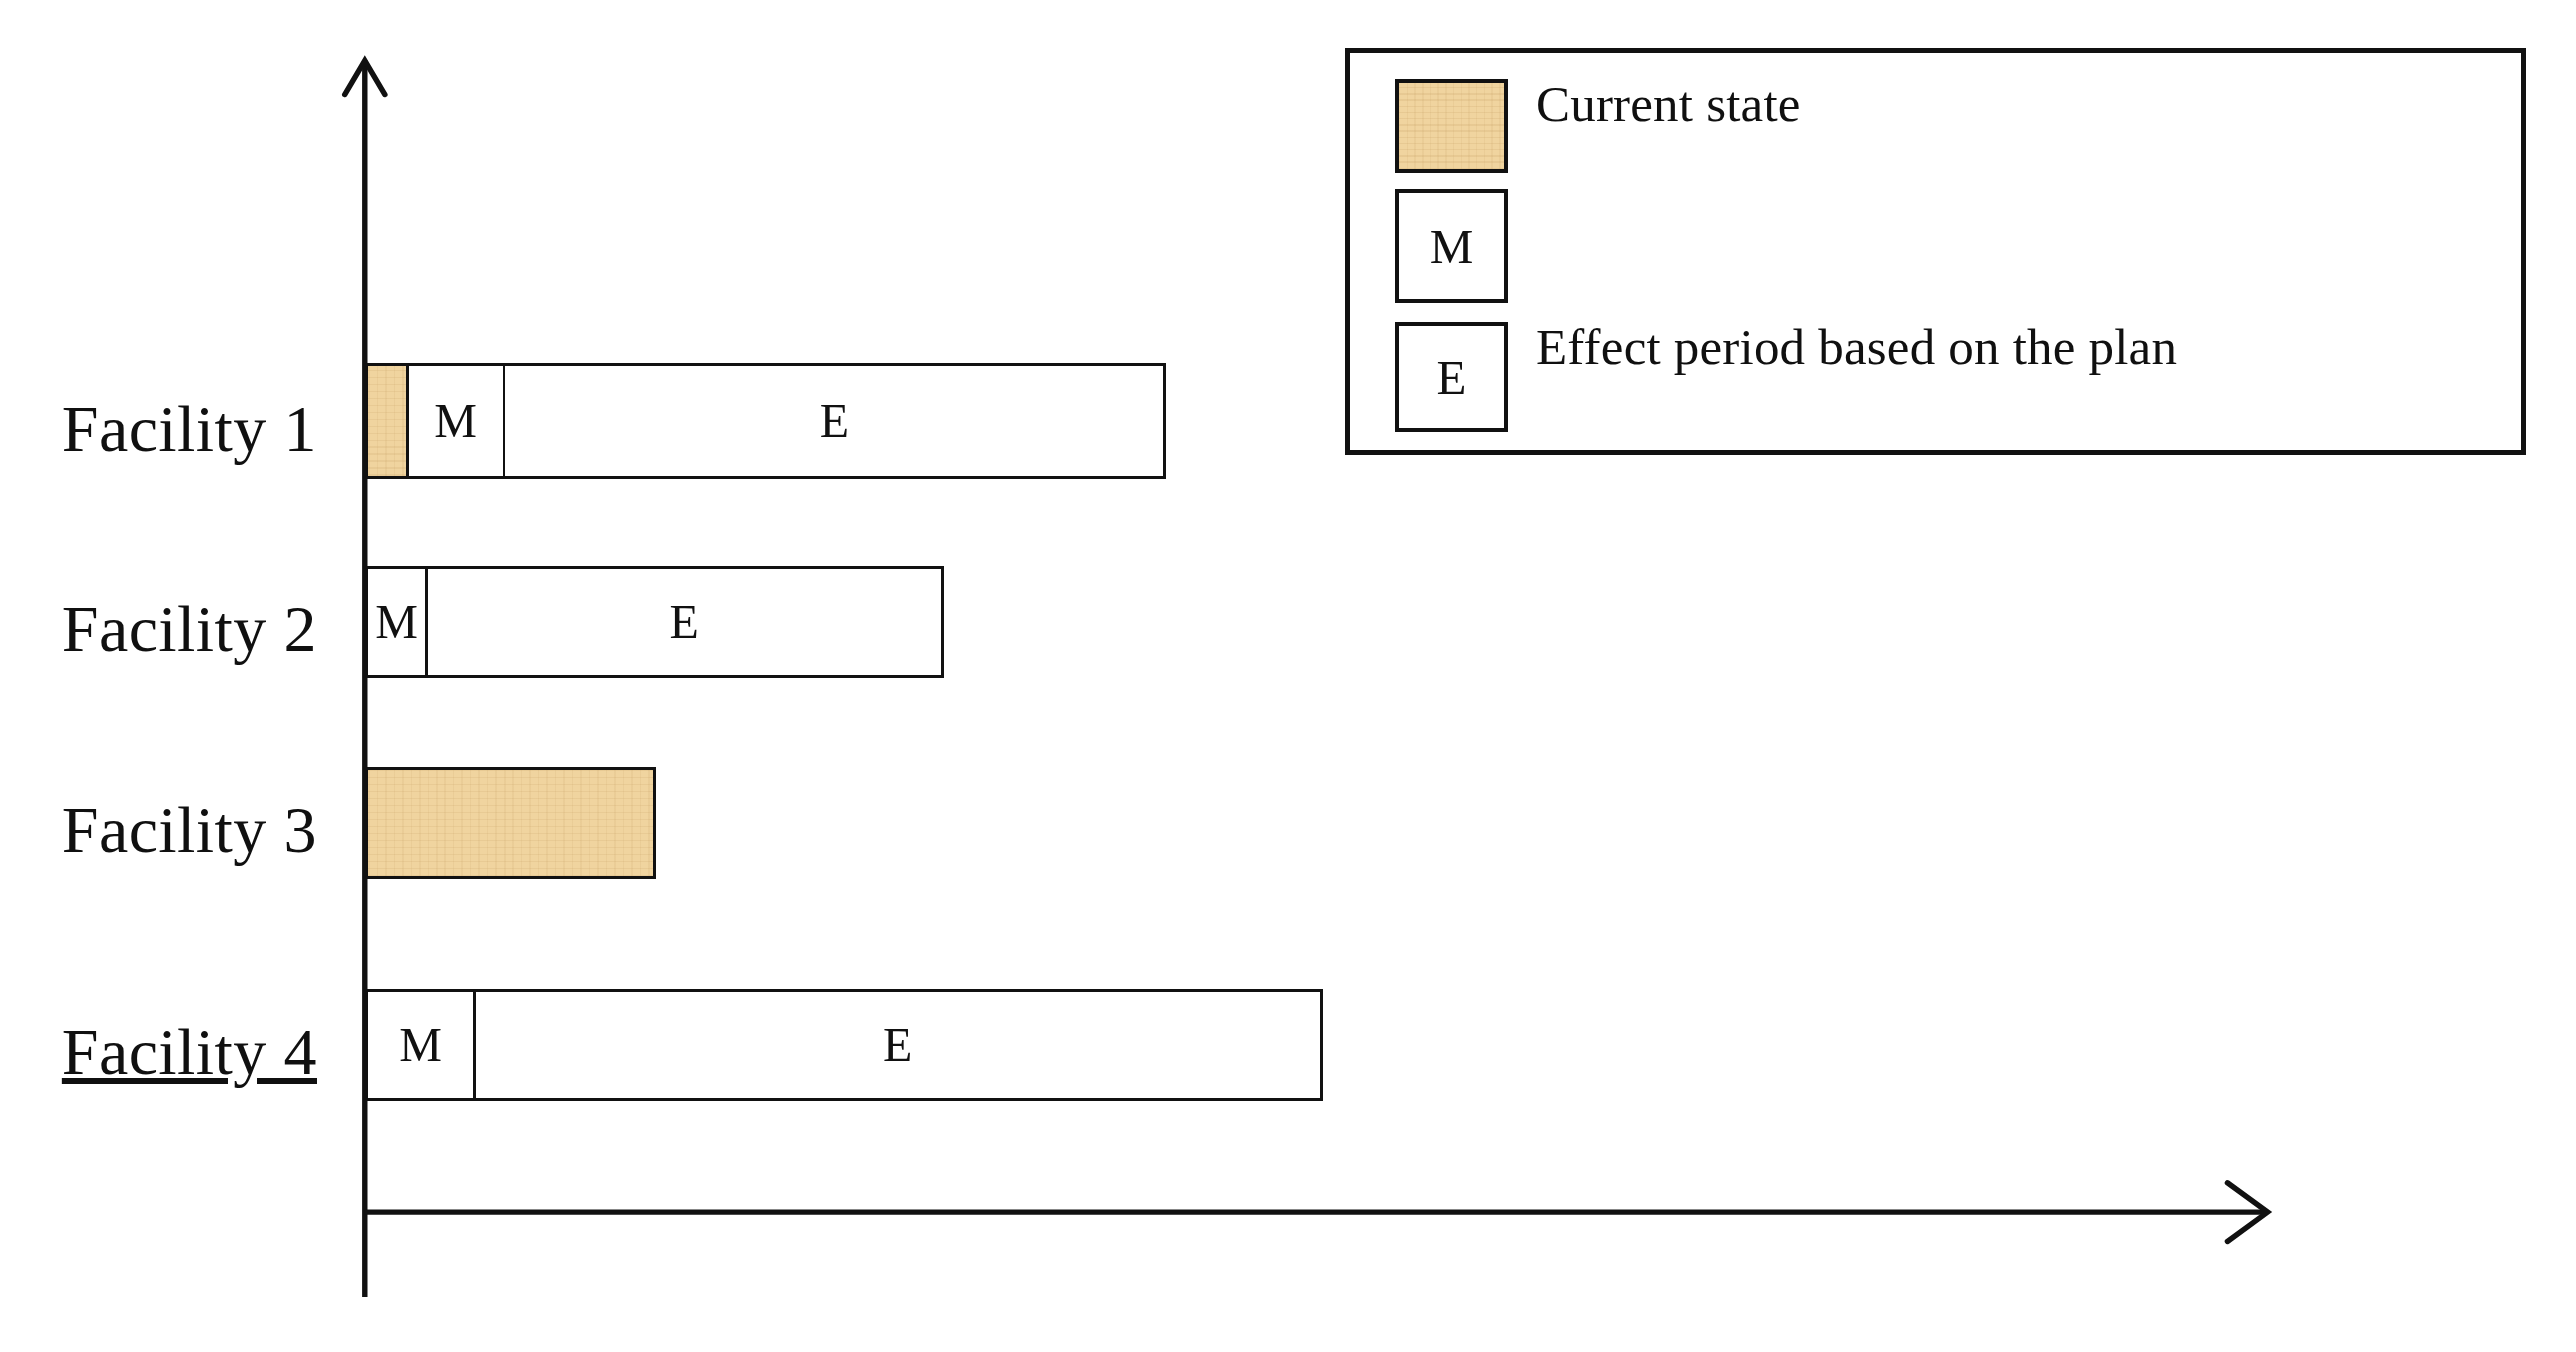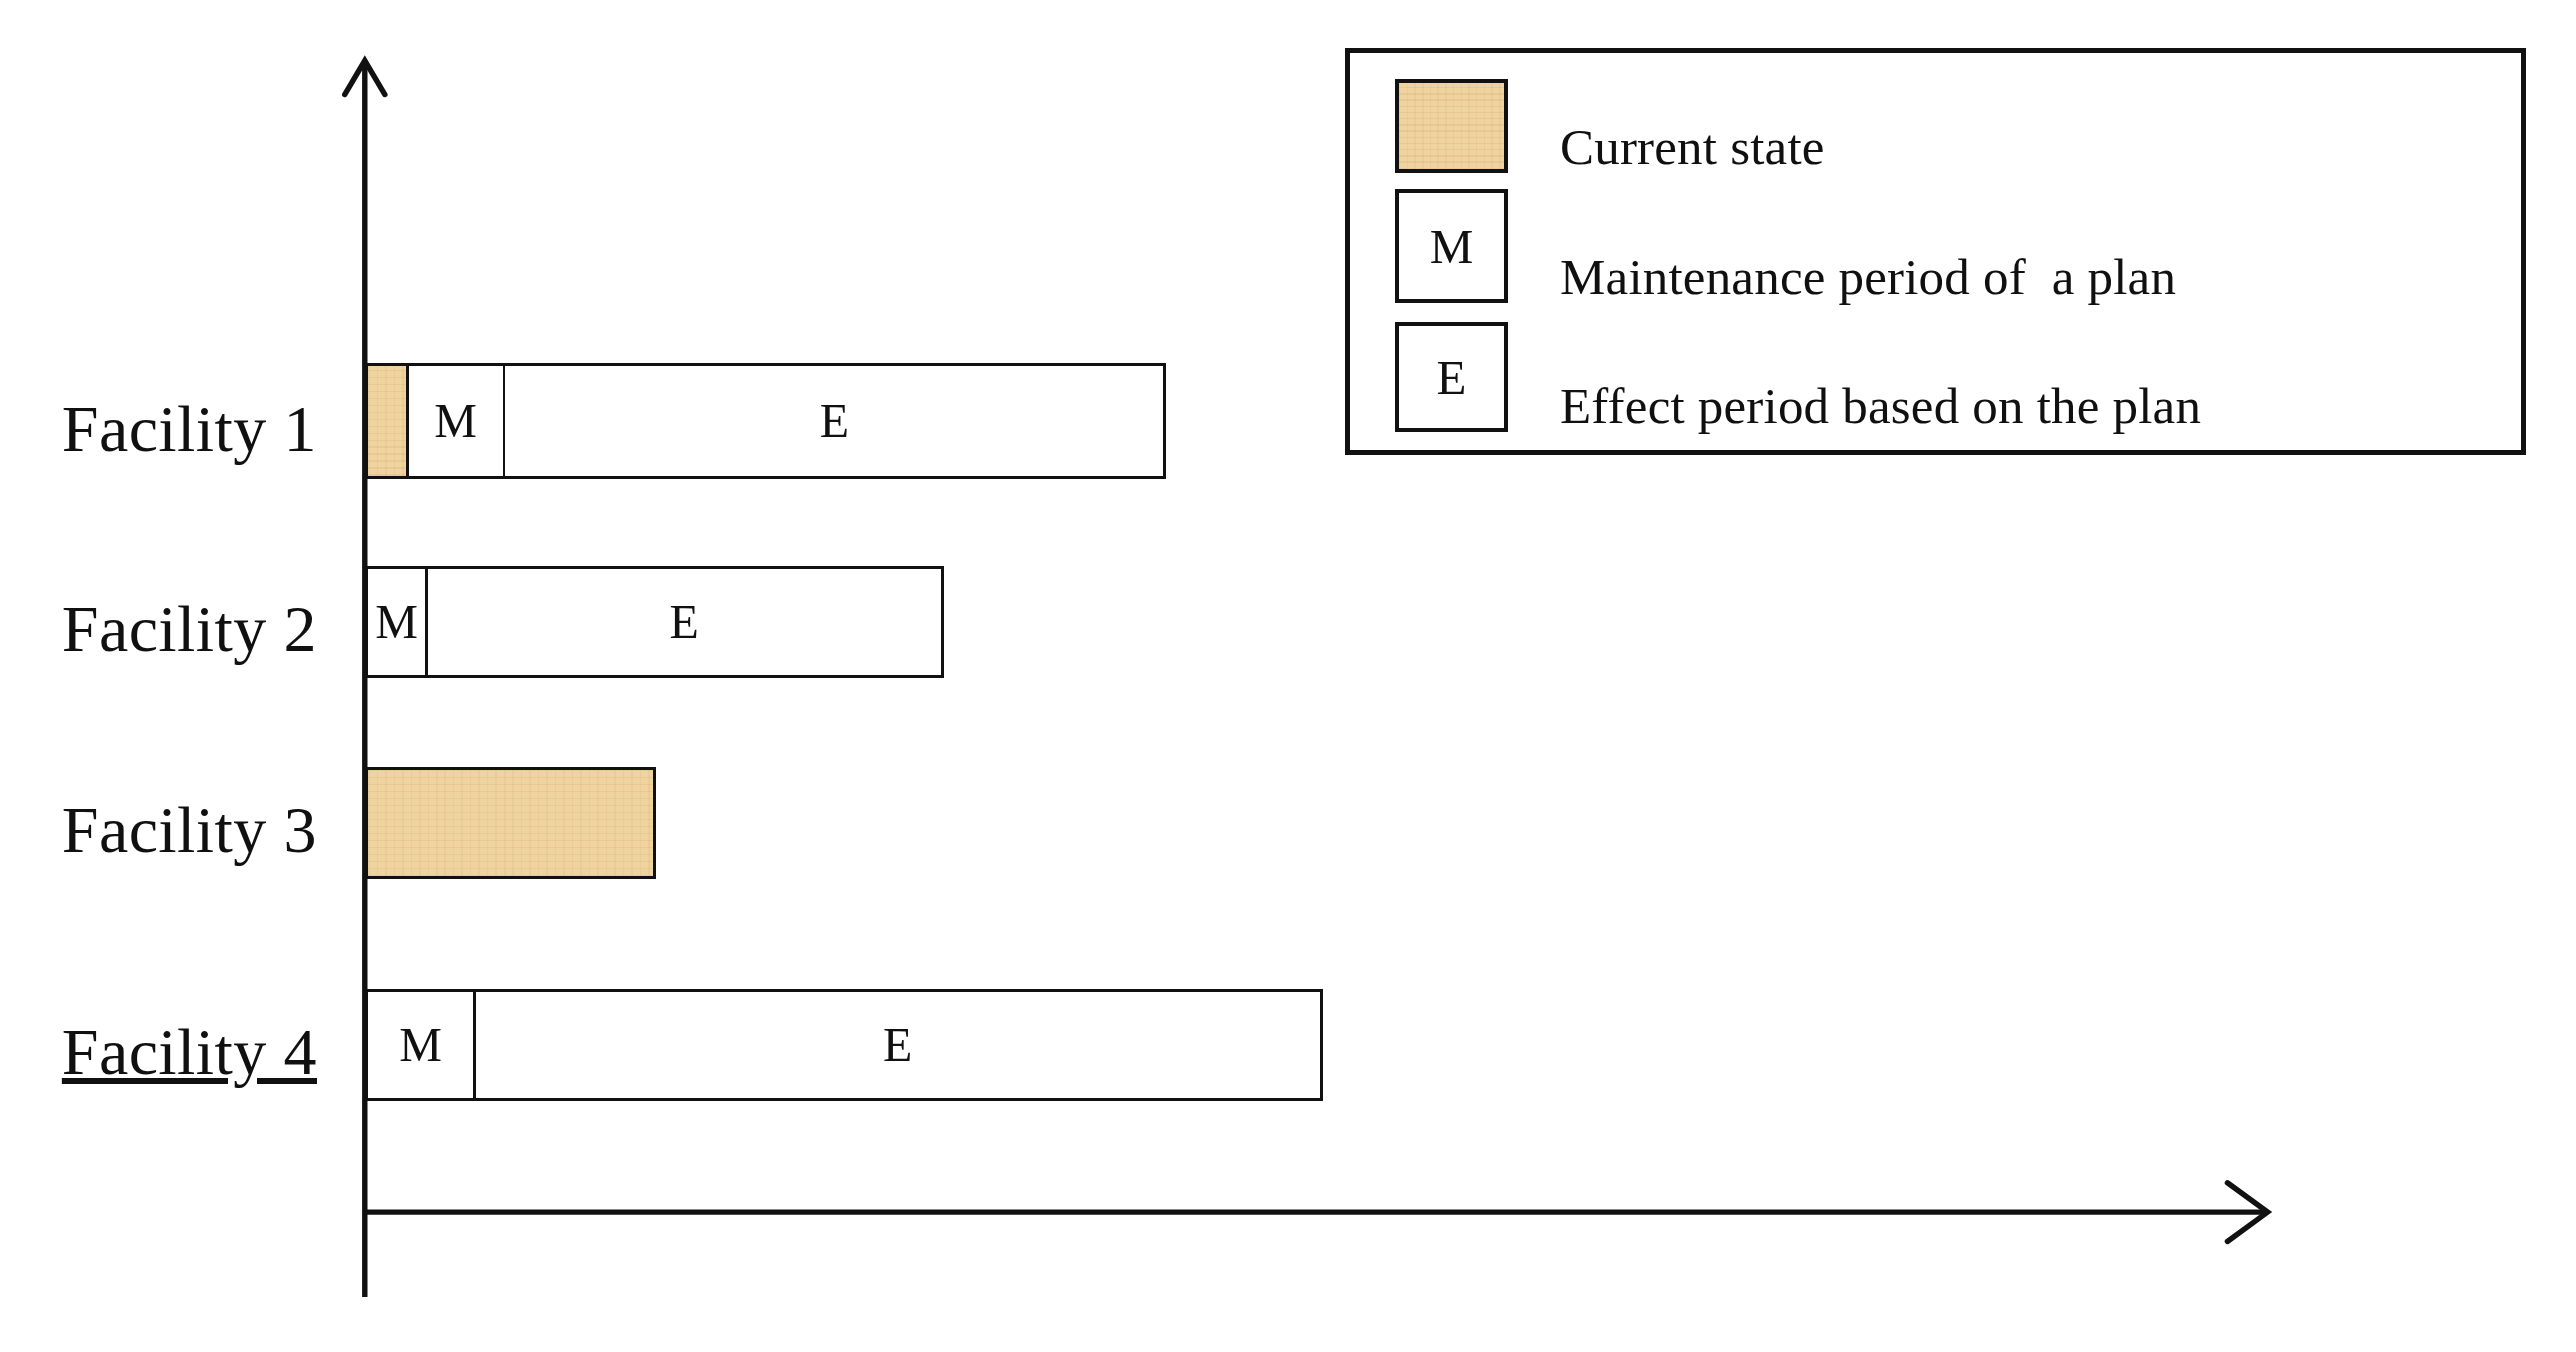--- a/index.html
+++ b/index.html
@@ -82,22 +82,21 @@
   #legend {
     position: absolute;
     box-sizing: border-box;
     border: 5.4px solid #111111;
     background: #ffffff;
   }
   .legend-row {
     position: absolute;
     display: flex;
     flex-direction: row;
-    align-items: flex-end;
-    gap: 24px;
+    align-items: flex-start;
   }
   .legend-swatch {
     box-sizing: border-box;
     border: 4.6px solid #111111;
     background: #ffffff;
     display: flex;
     align-items: center;
     justify-content: center;
     font-size: 49px;
     line-height: 1;
@@ -165,21 +164,20 @@
       <div class="seg" style="width: 849px;">E</div>
     </div>
 
   <div id="legend" style="left: 1345px; top: 48px; width: 1181px; height: 407px;">
     <div class="legend-row" style="left: 45px; top: 25.5px; height: 94px;">
       <div class="legend-swatch current" style="width: 113px; height: 94px;"></div>
       <div class="legend-text">Current state</div>
     </div>
     <div class="legend-row" style="left: 45px; top: 136px; height: 114px;">
       <div class="legend-swatch" style="width: 113px; height: 114px;">M</div>
-      <div class="legend-text">Maintenance period of  a plan</div>
     </div>
     <div class="legend-row" style="left: 45px; top: 269px; height: 110px;">
       <div class="legend-swatch" style="width: 113px; height: 110px;">E</div>
       <div class="legend-text">Effect period based on the plan</div>
     </div>
   </div>
 
 </div>
 
 

